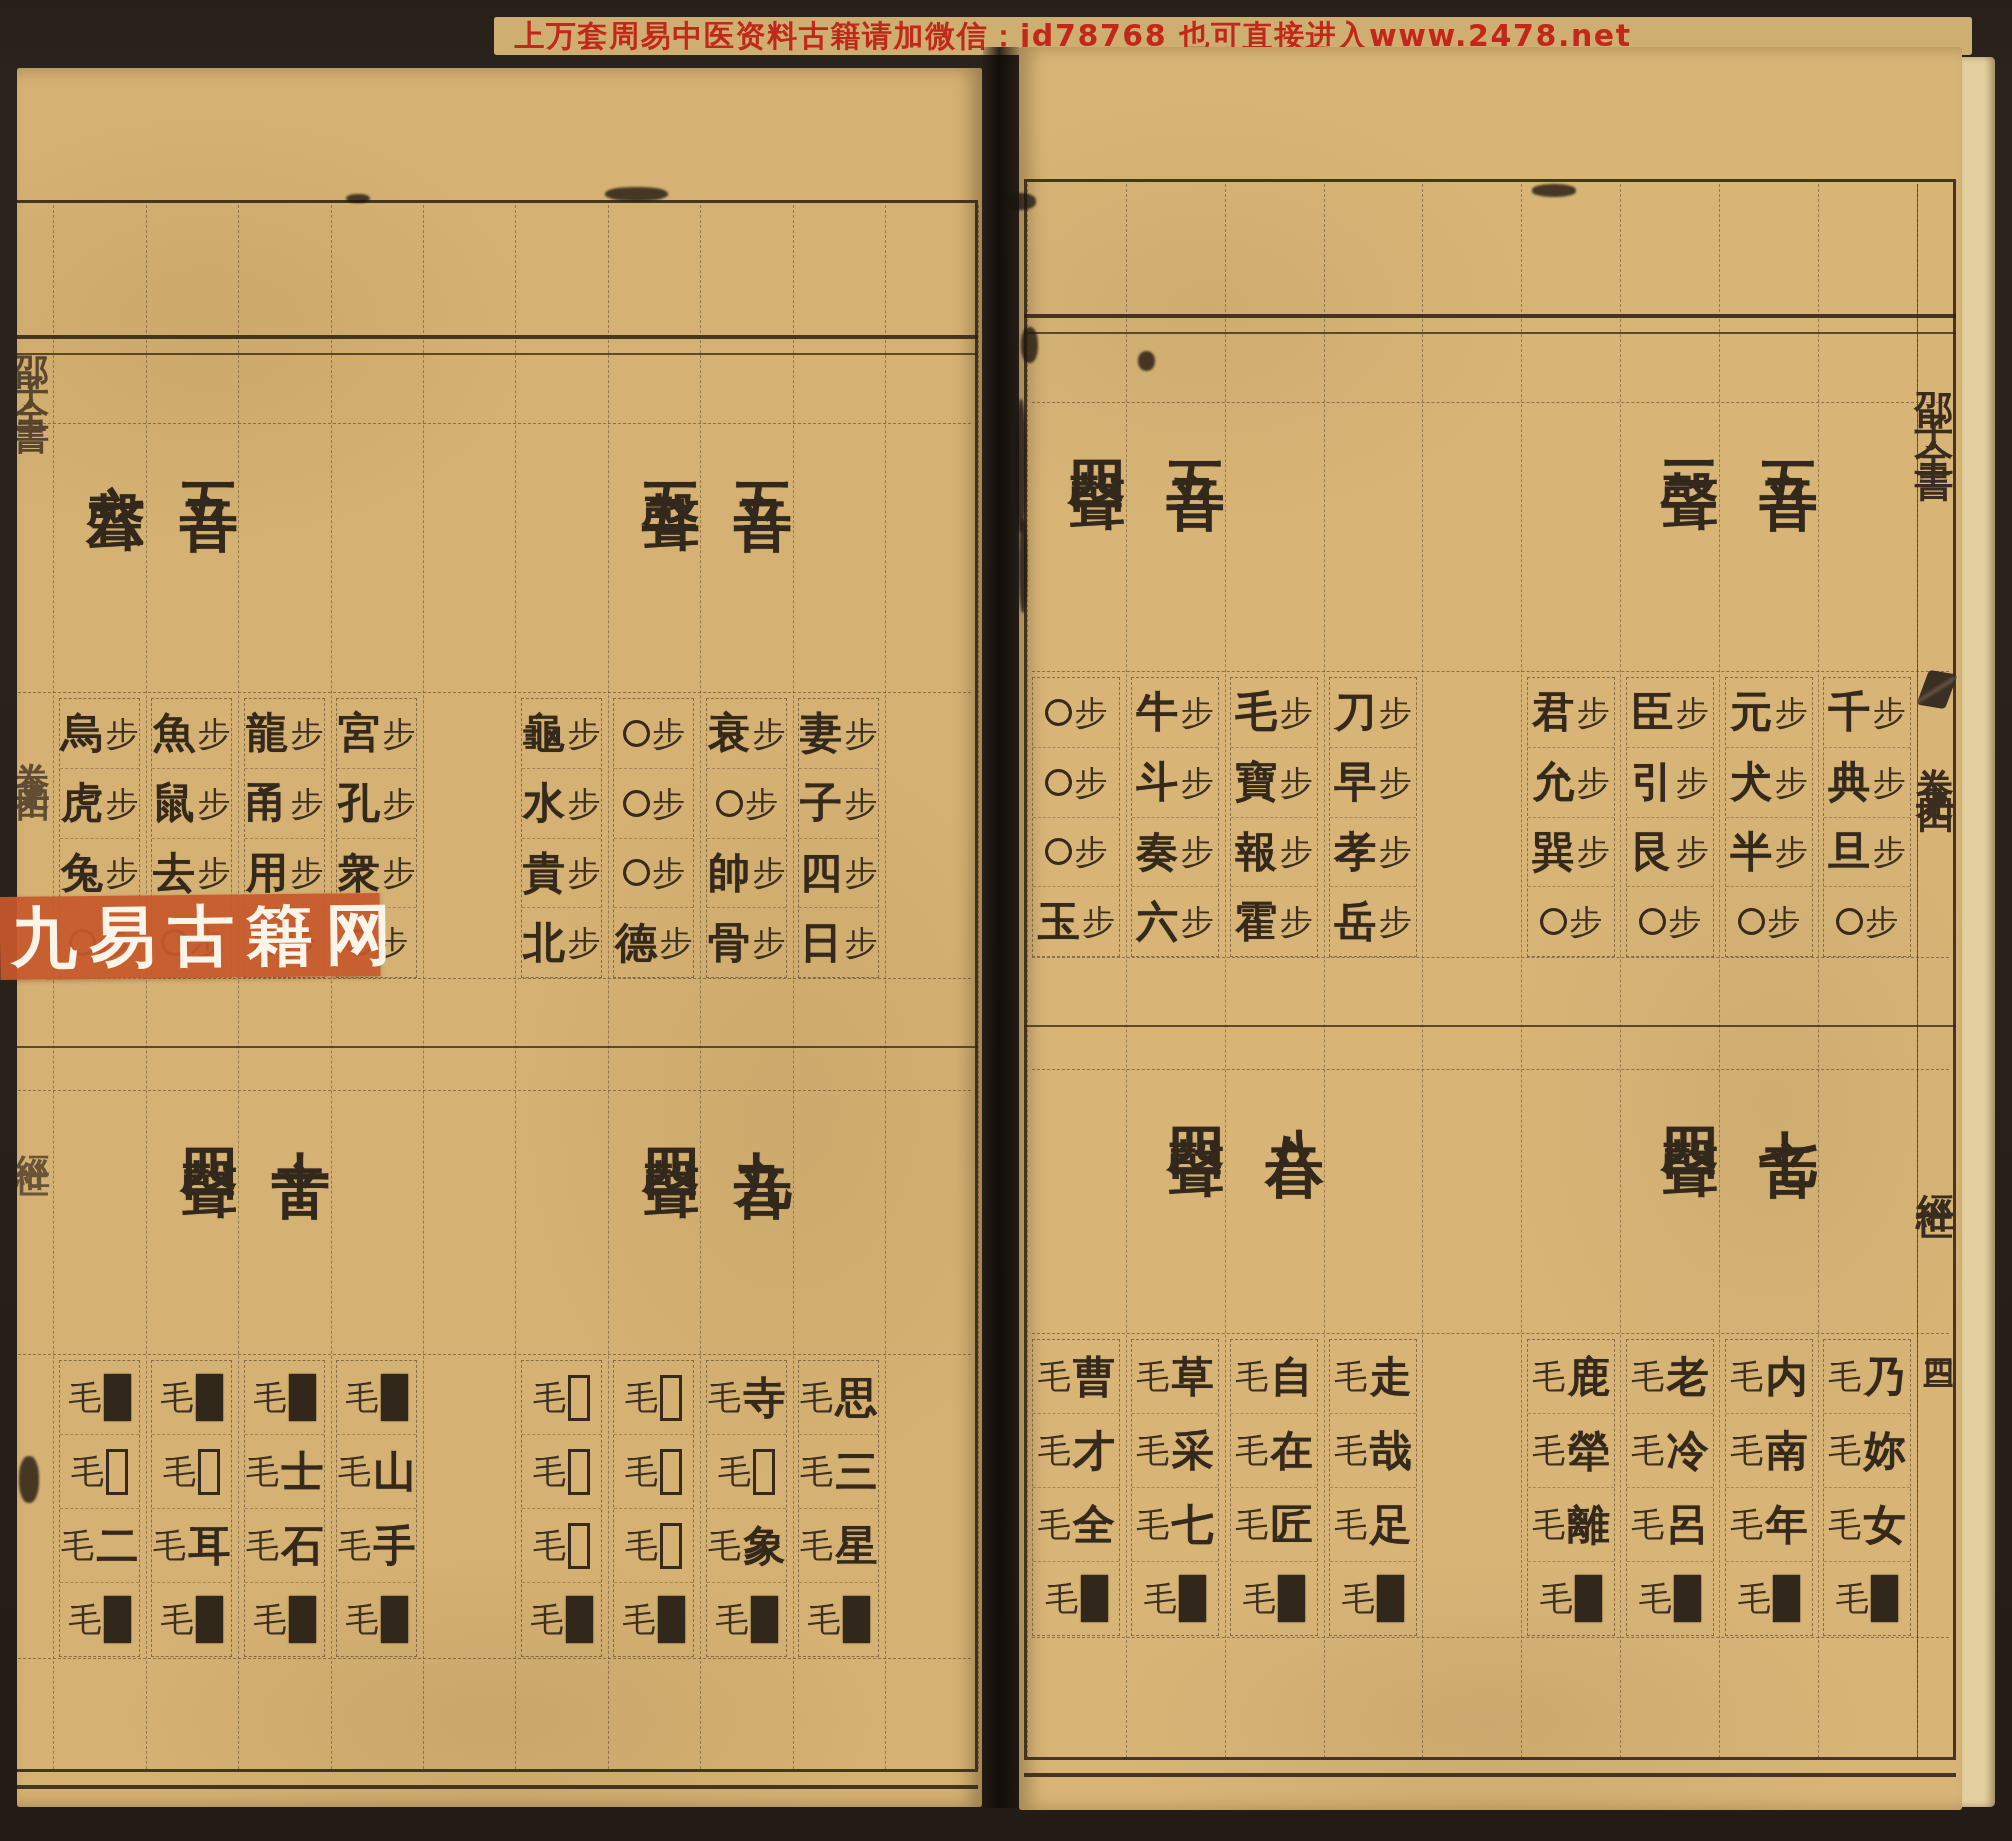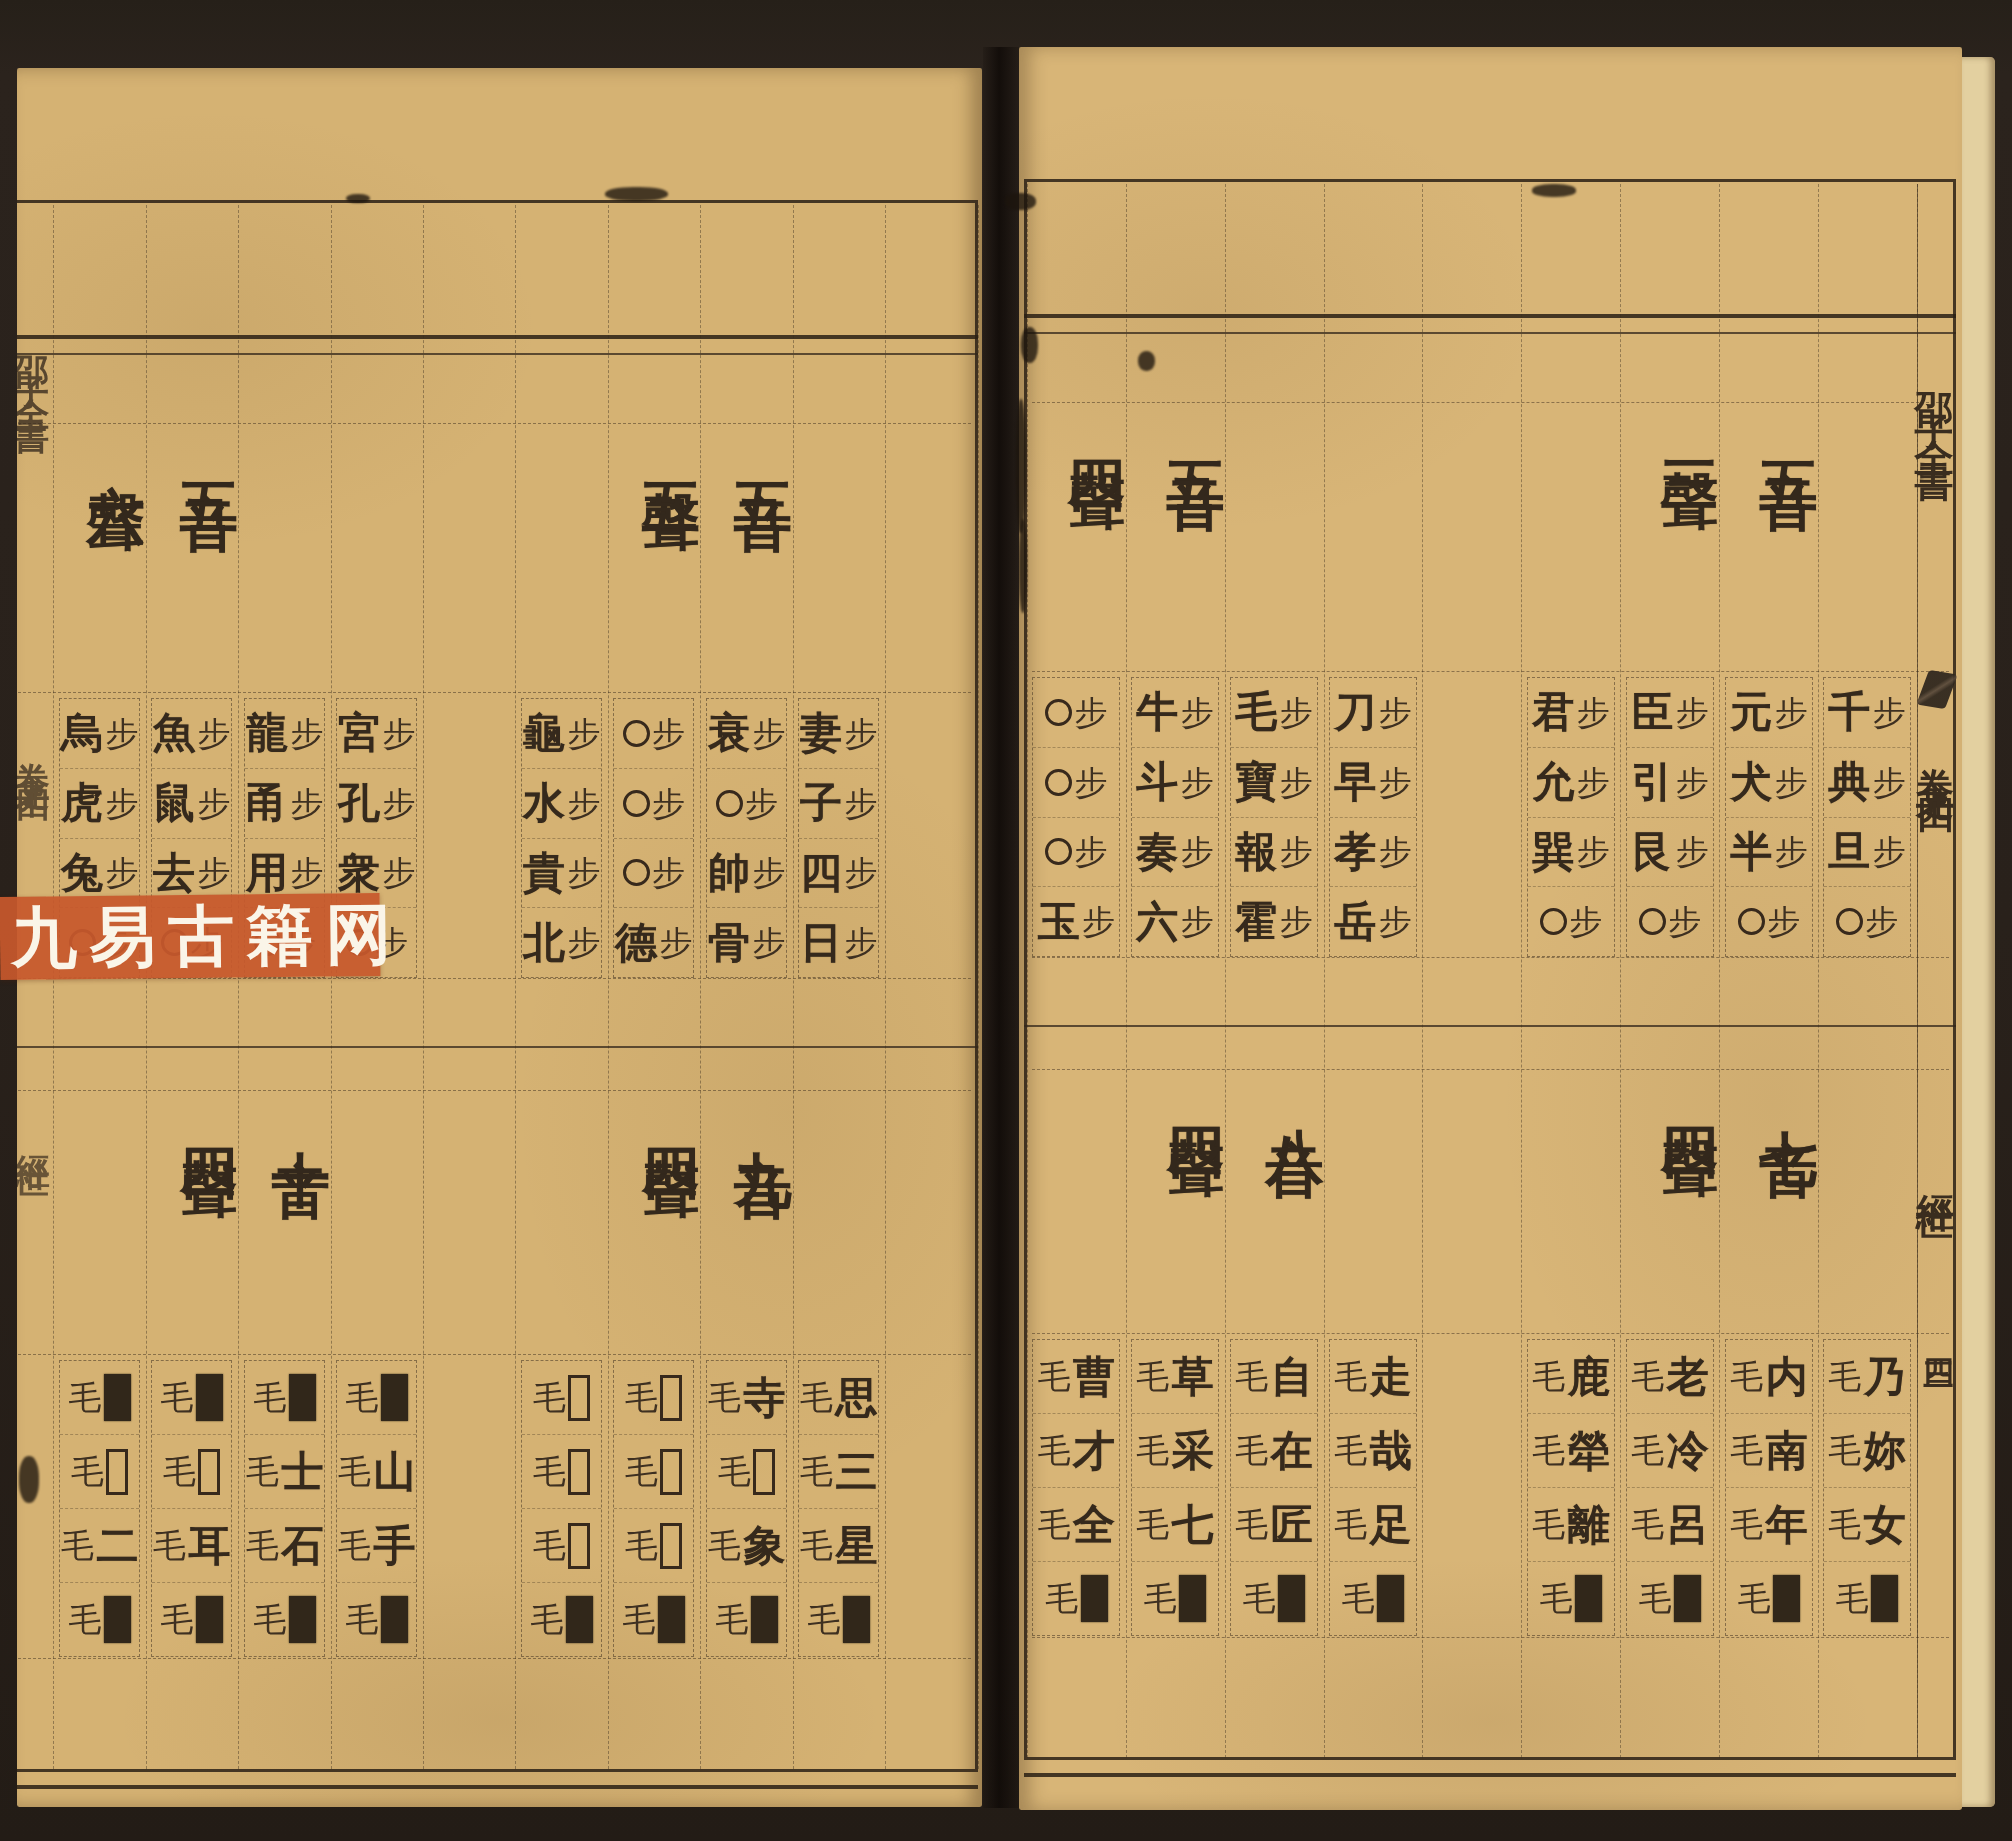--- a/index.html
+++ b/index.html
@@ -52,20 +52,23 @@
   
   .watermark{position:absolute;left:0;top:895px;width:380px;height:83px;background:rgba(199,88,44,.93);
        display:flex;align-items:center;transform:rotate(-.6deg);box-shadow:0 1.6px 4.7px rgba(80,30,10,.3);}
   .watermark span{font-family:"DejaVu Sans","Liberation Sans",sans-serif;font-size:66px;font-weight:800;
        color:#faf5e8;letter-spacing:12.6px;padding-left:11px;white-space:nowrap;}
 </style>
 </head>
 <body>
 
 <div class="stage">
+  <div class="banner">
+    <span>上万套周易中医资料古籍请加微信：jd78768 也可直接进入www.2478.net</span>
+  </div>
 
   <div class="page page--left" id="page-left">
       <div class="frame" style="left: -12.6px; top: 132px; width: 967px; height: 1566px;"></div>
       <div class="hline hline--thick" style="left: -12.6px; top: 267px; width: 973px;"></div>
       <div class="hline hline--solid" style="left: -12.6px; top: 285px; width: 973px;"></div>
       <div class="hline hline--solid" style="left: -12.6px; top: 978px; width: 973px;"></div>
       <div class="hline hline--thick" style="left: -12.6px; top: 1717px; width: 973px;"></div>
       <div class="vline" style="left: 36px; top: 137px; height: 1564px;"></div>
       <div class="vline" style="left: 129px; top: 137px; height: 1564px;"></div>
       <div class="vline" style="left: 221px; top: 137px; height: 1564px;"></div>

